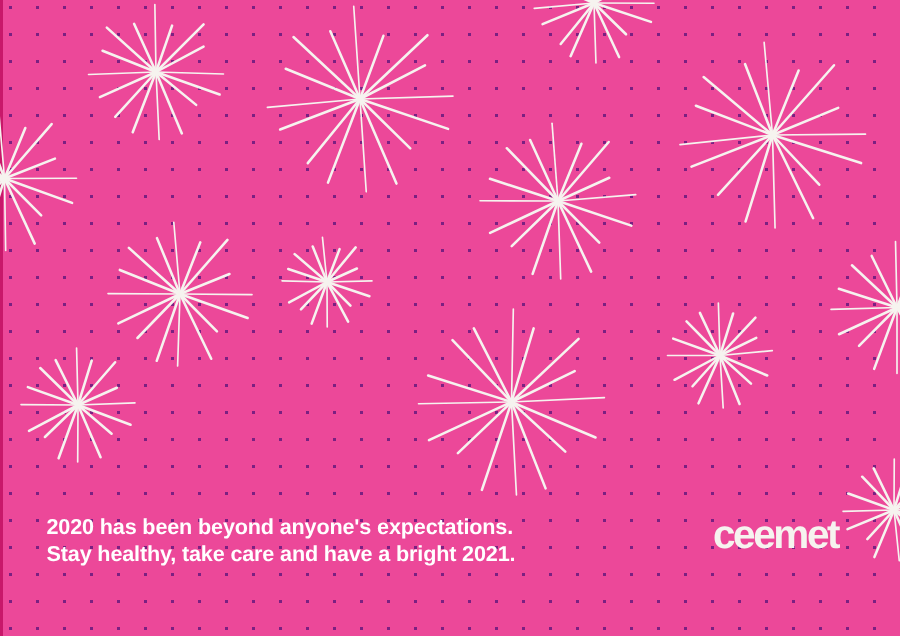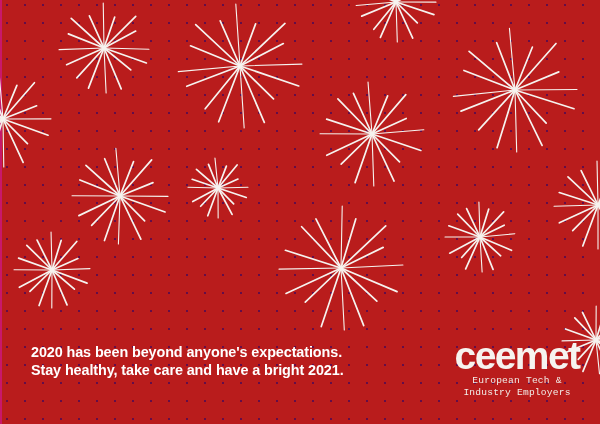--- a/index.html
+++ b/index.html
@@ -6,21 +6,21 @@
     margin: 0;
     padding: 0;
     background: #2b2b2b;
   }
   #card {
     position: relative;
     width: 600px;
     height: 424px;
     overflow: hidden;
     font-family: "Liberation Sans", sans-serif;
-    background-color: #b91c1c;
+    background-color: #ec4899;
   }
   
   #dot-grid {
     position: absolute;
     inset: 0;
     background-image: radial-gradient(circle at 1px 1px, rgba(30, 0, 110, 0.55) 1.05px, transparent 1.2px);
     background-size: 18px 18px;
     background-position: 6px 4px;
     pointer-events: none;
   }
@@ -59,21 +59,21 @@
   #message div { display: block; }
   #logo {
     position: absolute;
     left: 452px;
     top: 341px;
     width: 130px;
     text-align: center;
   }
   #wordmark {
     color: #f6f3ef;
-    font-size: 39px;
+    font-size: 27px;
     font-weight: bold;
     letter-spacing: -1.6px;
     line-height: 30px;
     font-family: "Liberation Sans", sans-serif;
   }
   #tagline {
     margin-top: 4px;
     color: #f1eee9;
     font-family: "Liberation Mono", monospace;
     font-size: 9.6px;
@@ -329,19 +329,15 @@
       </svg>
   </div>
 
   <div id="message">
     <div>2020 has been beyond anyone's expectations.</div>
     <div>Stay healthy, take care and have a bright 2021.</div>
   </div>
 
   <div id="logo">
     <div id="wordmark">ceemet</div>
-    <div id="tagline">
-      <div>European Tech &amp;</div>
-      <div>Industry Employers</div>
-    </div>
   </div>
 
 </div>
 
 </body></html>

